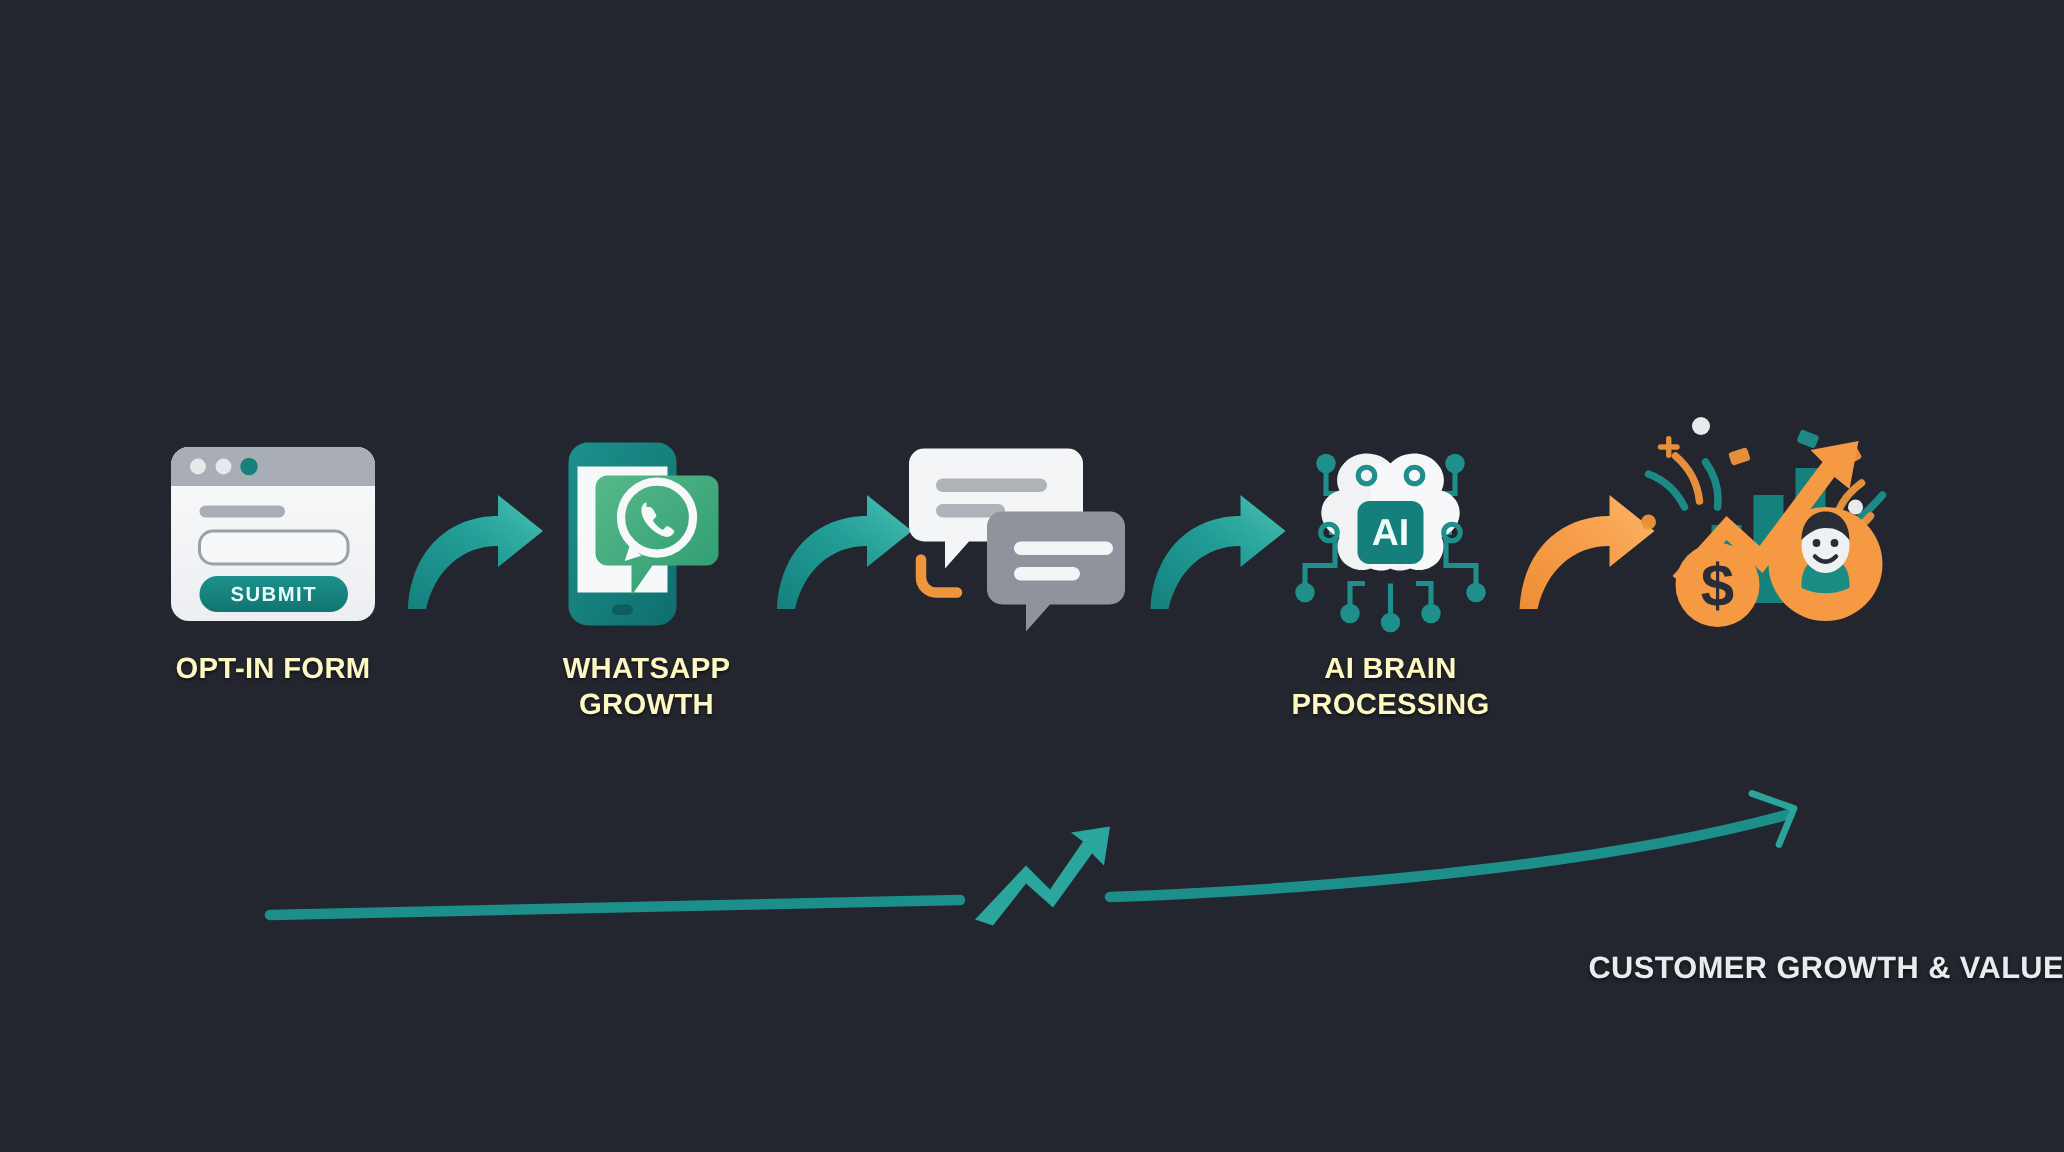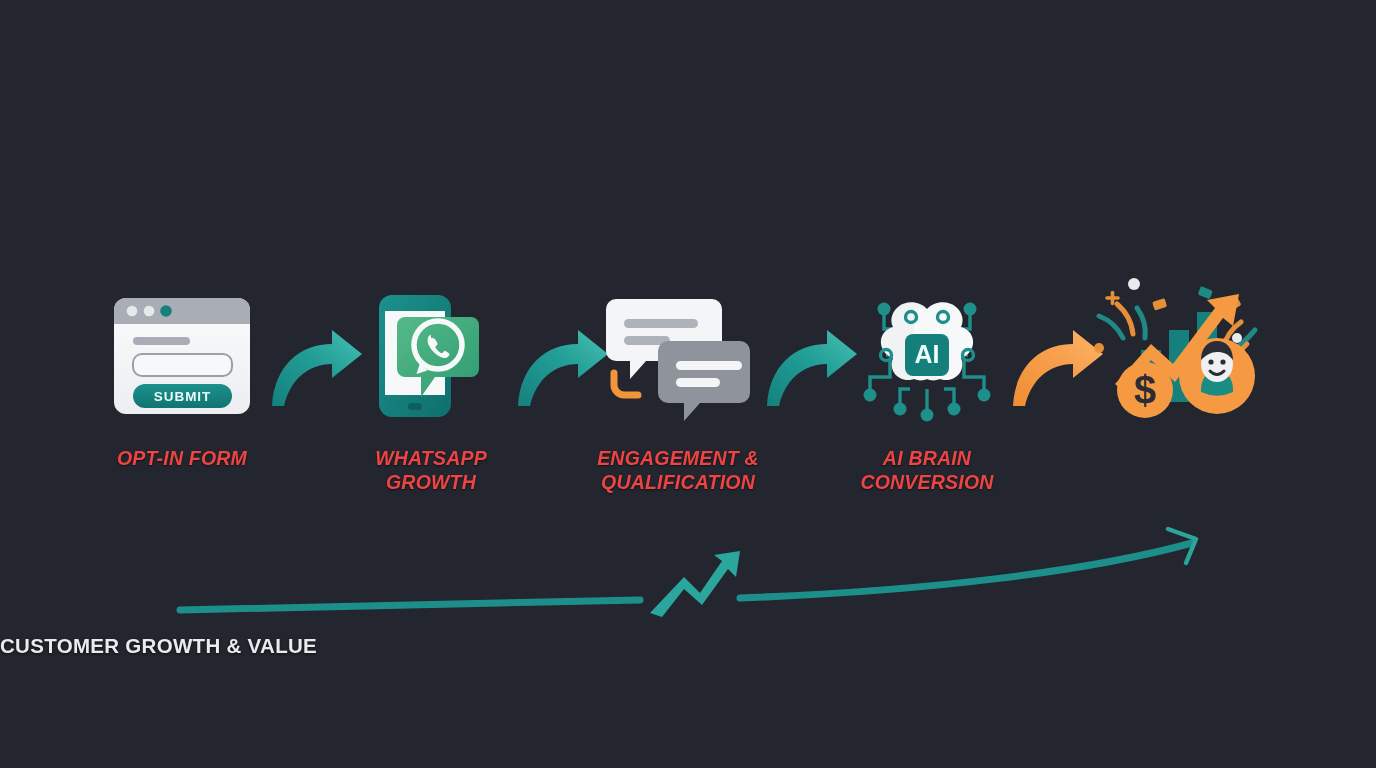--- a/index.html
+++ b/index.html
@@ -24,29 +24,28 @@
     text-align: center;
   }
   .step-art {
     position: relative;
     height: 150px;
     display: flex;
     align-items: center;
     justify-content: center;
   }
   .step-label {
-    margin-top: 16px;
-    color: #ef4444;
+    margin-top: 4px;
+    color: #fef9c3;
     font-size: 19.5px;
     font-weight: bold;
     letter-spacing: 0.2px;
     line-height: 24px;
     white-space: pre-line;
     text-shadow: 0 1px 2px rgba(0,0,0,.55);
-    font-style: italic;
   }
 
   .arrow {
     position: absolute;
     top: 322px;
     width: 110px;
     height: 90px;
   }
 
   
@@ -55,21 +54,21 @@
     left: 0;
     top: 505px;
     width: 1376px;
     height: 130px;
   }
   #growth-label {
     position: absolute;
     top: 634px;
     left: 0;
     width: 1376px;
-    text-align: left;
+    text-align: right;
     color: #e9ebee;
     font-size: 20.5px;
     font-weight: bold;
     letter-spacing: 0.3px;
     text-shadow: 0 1px 3px rgba(0,0,0,.6);
   }
 </style>
 </head>
 <body>
 
@@ -155,22 +154,20 @@
           <path d="M36 106 h-14 a10 10 0 0 1-10-10 v-12"></path>
         </g>
         <path d="M14 10h96a10 10 0 0 1 10 10v42a10 10 0 0 1-10 10H44l-16 18V72H14A10 10 0 0 1 4 62V20A10 10 0 0 1 14 10z" fill="#f4f5f7"></path>
         <rect x="22" y="30" width="74" height="9" rx="4.5" fill="#aeb2b9"></rect>
         <rect x="22" y="47" width="46" height="9" rx="4.5" fill="#aeb2b9"></rect>
         <path d="M66 52h72a10 10 0 0 1 10 10v42a10 10 0 0 1-10 10H98l-16 18v-18H66a10 10 0 0 1-10-10V62a10 10 0 0 1 10-10z" fill="#8f939b"></path>
         <rect x="74" y="72" width="66" height="9" rx="4.5" fill="#f4f5f7"></rect>
         <rect x="74" y="89" width="44" height="9" rx="4.5" fill="#f4f5f7"></rect>
       </svg>
     </div>
-    <div class="step-label">ENGAGEMENT &amp;
-QUALIFICATION</div>
   </div>
 
   <div class="arrow" id="conn-2" style="left: 757px;">
     <svg width="110" height="90" viewBox="0 0 110 90">
       <path d="M10 84 C12 44 38 22 70 22 L70 8 L100 32 L70 56 L70 42 C46 42 28 58 22 84 Z" fill="url(#tealA)"></path>
     </svg>
   </div>
 
   <div class="step" id="step-3" style="left: 827px;">
     <div class="step-art">
@@ -201,21 +198,21 @@
           <circle cx="57" cy="32" r="5.5" fill="none" stroke="#1e8f8a" stroke-width="3.4"></circle>
           <circle cx="89" cy="32" r="5.5" fill="none" stroke="#1e8f8a" stroke-width="3.4"></circle>
           <circle cx="32" cy="70" r="5.5" fill="none" stroke="#1e8f8a" stroke-width="3.4"></circle>
           <circle cx="114" cy="70" r="5.5" fill="none" stroke="#1e8f8a" stroke-width="3.4"></circle>
         </g>
         <rect x="51" y="49" width="44" height="42" rx="8" fill="#157f7b"></rect>
         <text x="73" y="78" text-anchor="middle" font-family="Liberation Sans, sans-serif" font-size="25" font-weight="bold" fill="#eefcfb">AI</text>
       </svg>
     </div>
     <div class="step-label">AI BRAIN
-CONVERSION</div>
+PROCESSING</div>
   </div>
 
   <div class="arrow" id="conn-3" style="left: 1003px;">
     <svg width="110" height="90" viewBox="0 0 110 90">
       <defs>
         <linearGradient id="orangeA" x1="0" y1="1" x2="1" y2="0">
           <stop offset="0" stop-color="#ef8d34"></stop>
             <stop offset="0.55" stop-color="#f79f4c"></stop>
             <stop offset="1" stop-color="#fcb568"></stop>
         </linearGradient>

